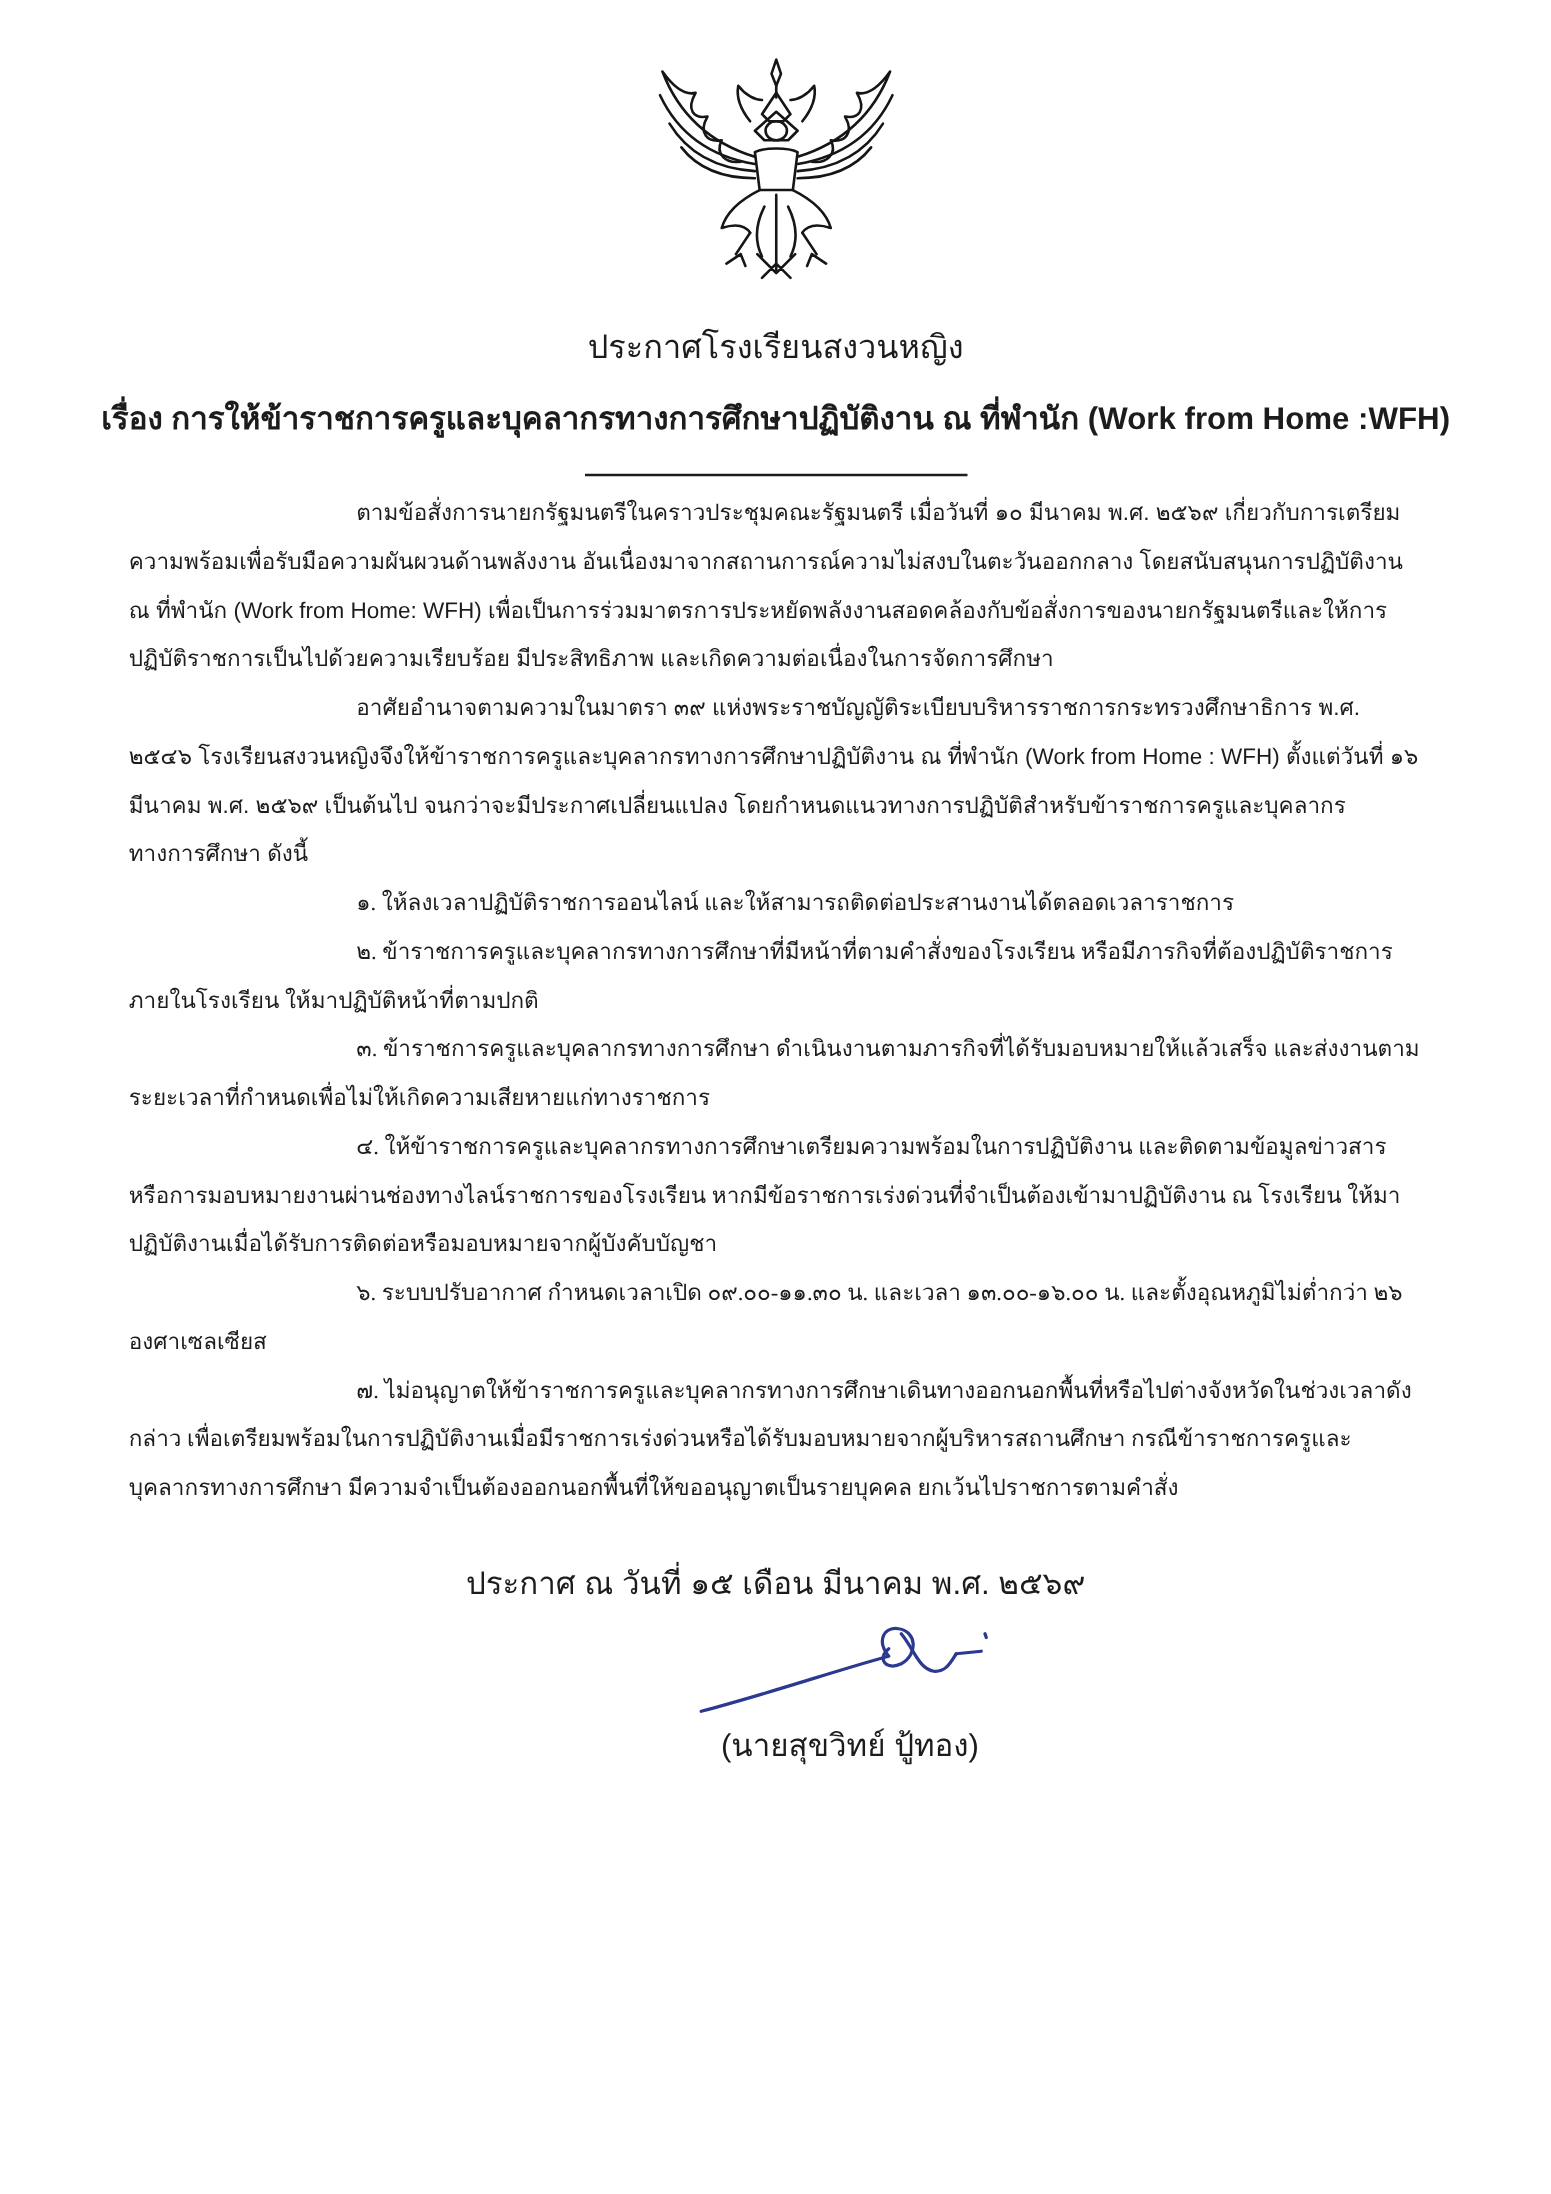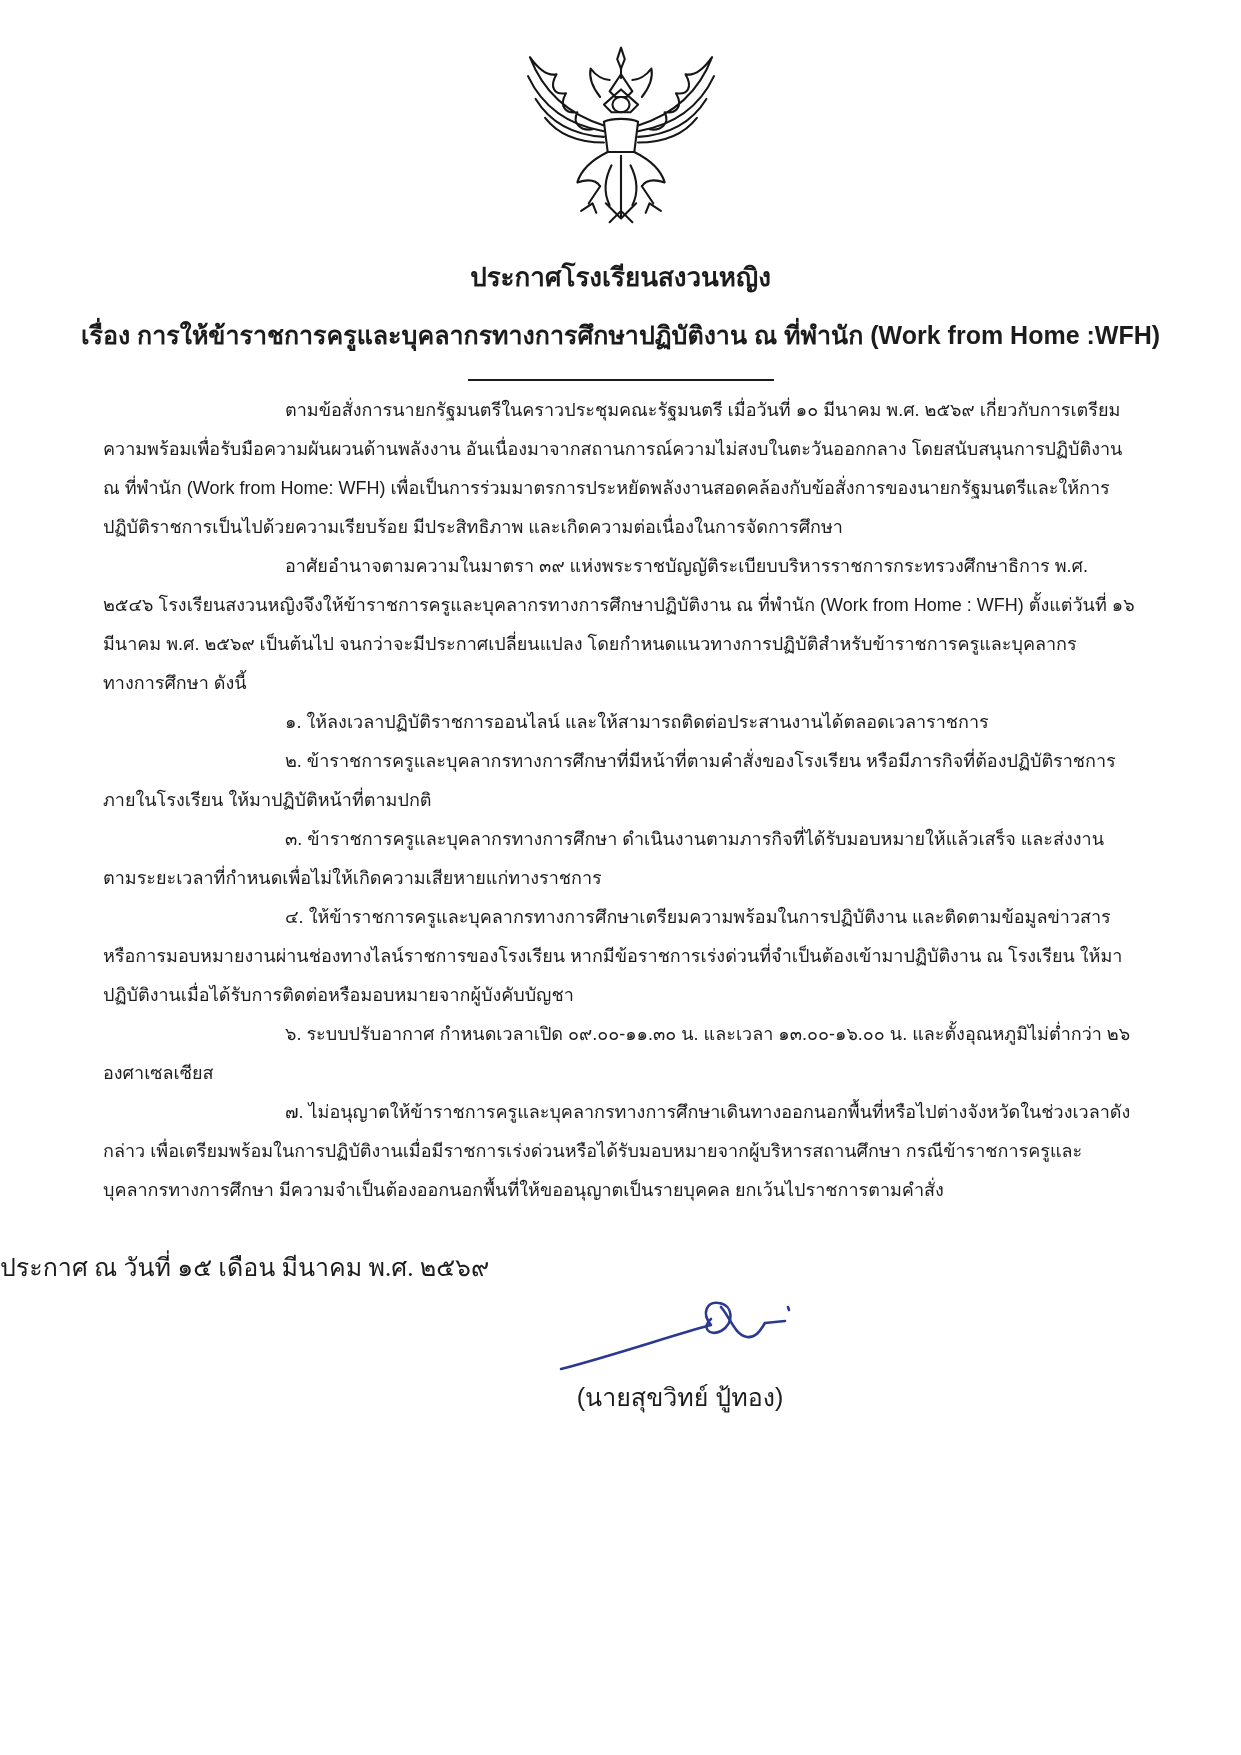--- a/index.html
+++ b/index.html
@@ -12,21 +12,21 @@
     overflow:hidden;
     box-sizing:border-box;
   }
   .emblem-wrap{
     margin:42px auto 0 auto;
     width:250px;height:185px;
     display:flex;align-items:center;justify-content:center;
   }
   .doc-title{
     text-align:center;
-    font-size:26px;font-weight:bold;
+    font-size:26px;font-weight:normal;
     margin-top:30px;line-height:40px;
   }
   .doc-subject{
     text-align:center;
     font-size:25px;font-weight:bold;
     line-height:40px;
     margin-top:18px;
   }
   .divider{
     width:306px;height:0;
@@ -37,27 +37,26 @@
     padding:0 104px 0 103px;
   }
   .content p{
     margin:0;
     font-size:18px;
     line-height:39px;
     text-align:left;
     word-break:normal;
   }
   p.para{text-indent:182px;}
-  p.item{text-indent:182px;}
+  p.item{text-indent:182px;font-family:Liberation Serif, serif;}
   p.closing{text-indent:162px;margin-top:40px !important;}
   .date-line{
-    text-align:left;
+    text-align:center;
     font-size:25px;line-height:39px;
     margin-top:38px;
-    font-family:Liberation Serif, serif;
   }
   .sign-block{
     width:520px;
     margin:6px 0 0 420px;
     text-align:center;
   }
   .signature-wrap{height:84px;display:flex;align-items:flex-end;justify-content:center;}
   .signer-name{font-size:25px;line-height:40px;}
 </style>
 </head>

